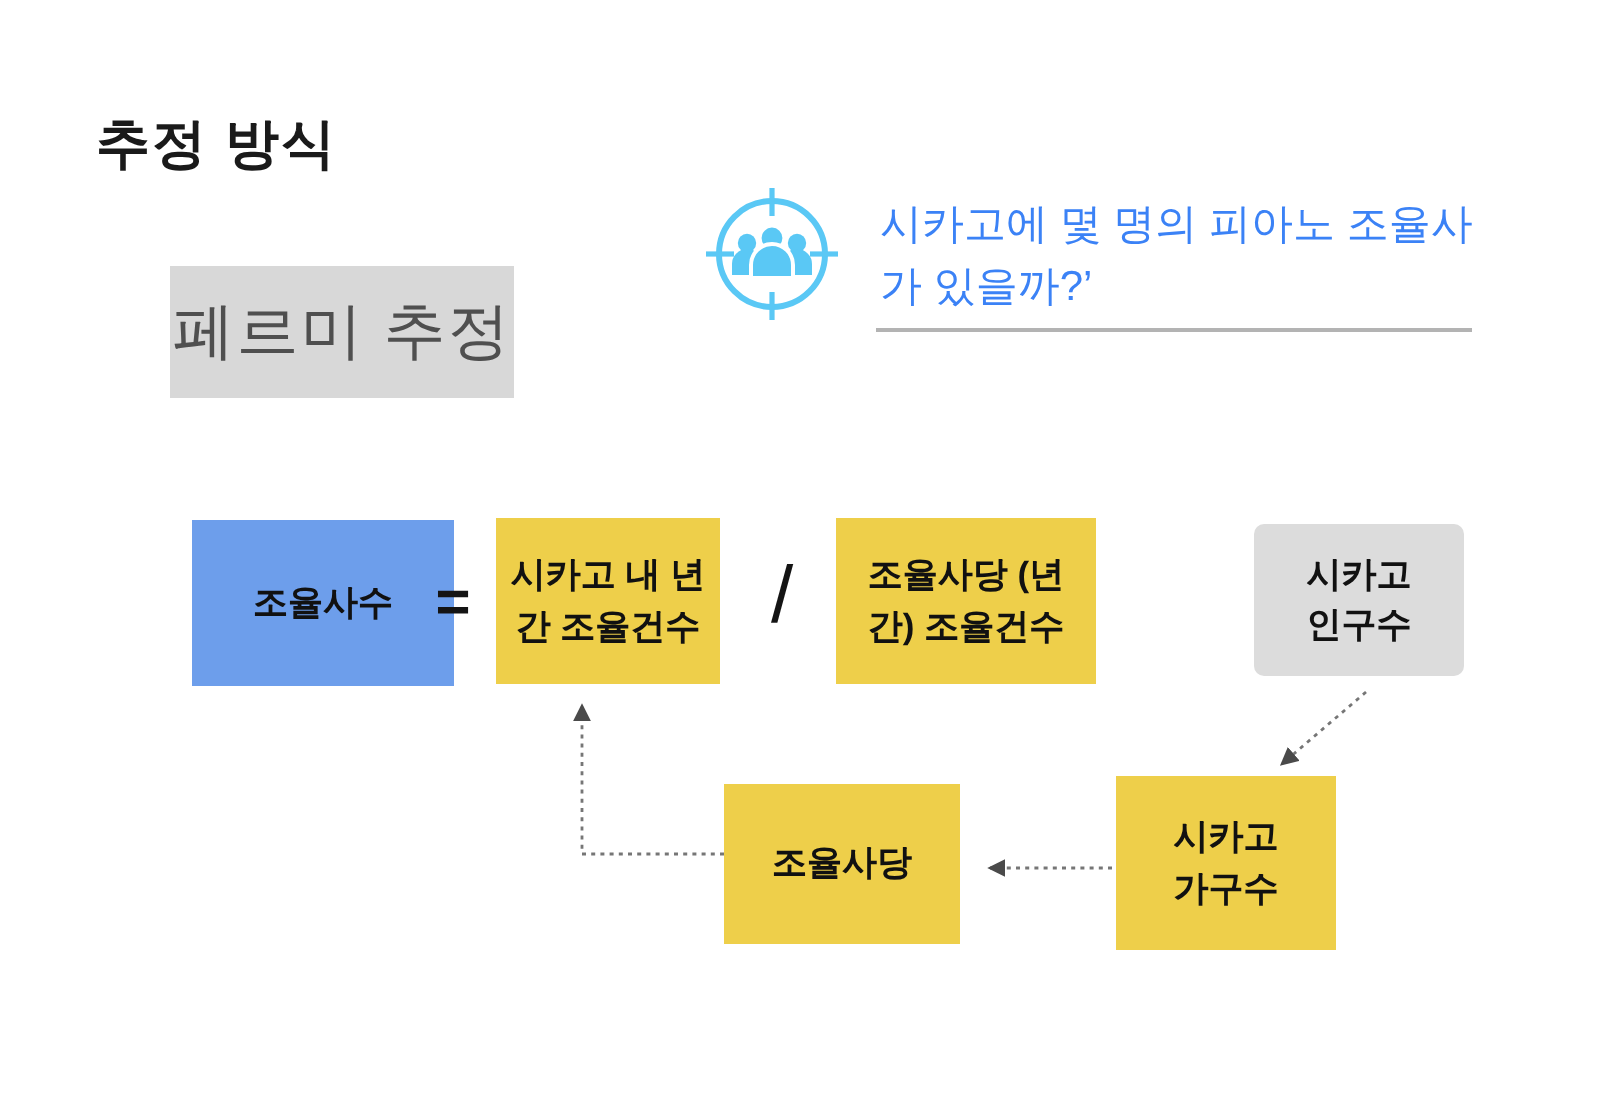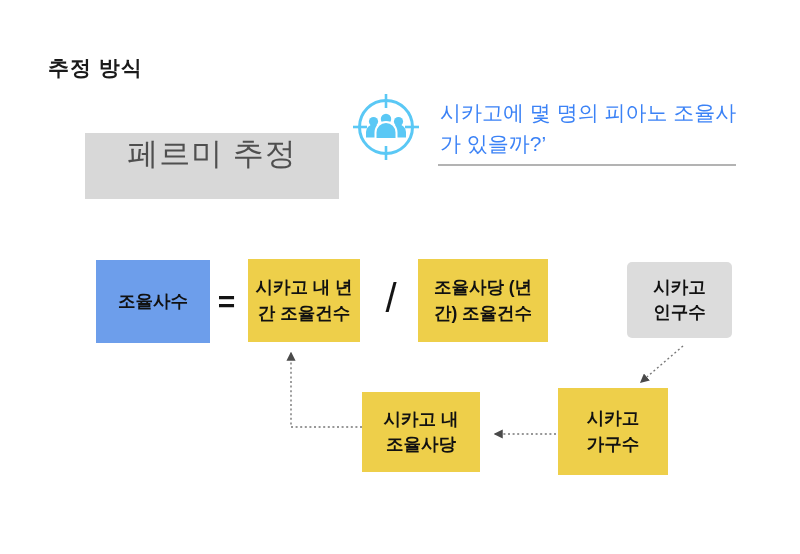--- a/index.html
+++ b/index.html
@@ -11,34 +11,35 @@
     width: 800px;
     height: 554px;
     background: #ffffff;
     overflow: hidden;
   }
 
   .title {
     position: absolute;
     left: 48px;
     top: 54px;
-    font-size: 21px;
+    font-size: 27px;
     font-weight: 700;
     color: #1a1a1a;
     letter-spacing: 1px;
   }
 
   .method-box {
     position: absolute;
     left: 85px;
     top: 133px;
-    width: 254px;
+    width: 172px;
     height: 66px;
     background: #d8d8d8;
     display: flex;
+    align-items: center;
     justify-content: center;
   }
   .method-box span {
     font-size: 31px;
     color: #4f4f4f;
     letter-spacing: 1px;
   }
 
   .audience-icon {
     position: absolute;
@@ -76,21 +77,21 @@
     text-align: center;
     font-size: 17.5px;
     font-weight: 700;
     color: #111111;
     line-height: 1.45;
   }
   .node.blue   { background: #6d9eeb; }
   .node.yellow { background: #eecf4a; }
   .node.gray   { background: #dcdcdc; border-radius: 5px; }
 
-  .n-tuner      { left: 96px;  top: 260px; width: 114px; height: 83px; }
+  .n-tuner      { left: 96px;  top: 260px; width: 131px; height: 83px; }
   .n-annual     { left: 248px; top: 259px; width: 112px; height: 83px; }
   .n-pertuner   { left: 418px; top: 259px; width: 130px; height: 83px; }
   .n-population { left: 627px; top: 262px; width: 105px; height: 76px; }
   .n-pianos     { left: 362px; top: 392px; width: 118px; height: 80px; }
   .n-households { left: 558px; top: 388px; width: 110px; height: 87px; }
 
   .op {
     position: absolute;
     display: flex;
     align-items: center;
@@ -185,21 +186,20 @@
     <div>조율사당 (년</div>
     <div>간) 조율건수</div>
   </div>
 
   <div class="node gray n-population">
     <div>시카고</div>
     <div>인구수</div>
   </div>
 
   <div class="node yellow n-pianos">
-    <div>시카고 내</div>
     <div>조율사당</div>
   </div>
 
   <div class="node yellow n-households">
     <div>시카고</div>
     <div>가구수</div>
   </div>
 
 </div>
 

